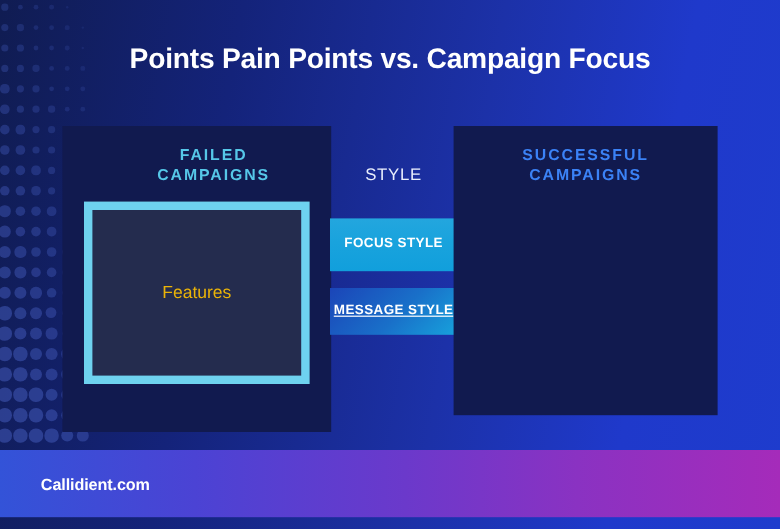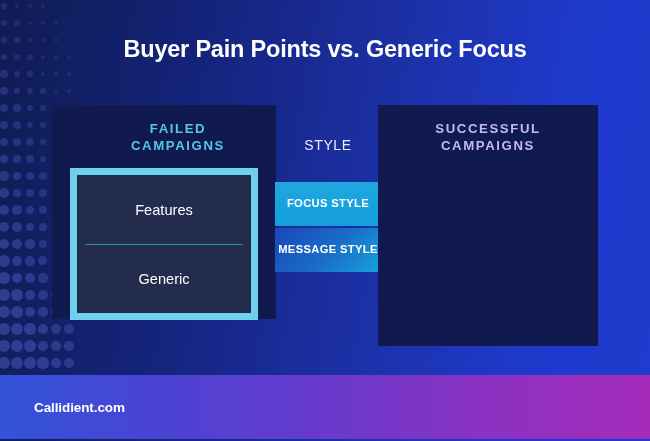--- a/index.html
+++ b/index.html
@@ -33,46 +33,46 @@
     color:#ffffff;
     font-size:23.5px;
     font-weight:bold;
     letter-spacing:-0.2px;
   }
   
   .panel {
     position:absolute;
     background:#111a4f;
   }
-  .panel-left  { left:52px;  top:105px; width:224px; height:214px;padding-left:28px; }
+  .panel-left  { left:52px;  top:105px; width:224px; height:255px;padding-left:28px; }
   .panel-right { left:378px; top:105px; width:220px; height:241px; }
 
   .panel-head {
     text-align:center;
     font-size:13.2px;
     font-weight:bold;
     letter-spacing:1.6px;
     line-height:17px;
     padding-top:15px;
   }
   .head-failed { color:#56c7e8; }
-  .head-success{ color:#c4b5fd; }
+  .head-success{ color:#3b82f6; }
 
   .card {
     position:absolute;
     background:#242c4e;
   }
   .card-left  { left:18px; top:63px; width:188px; height:152px; border:7px solid #6ed2ef; }
   .card-right { left:16px; top:65px; width:188px; height:157px; border:8px solid #a8e05f; }
 
   .card-inner { position:relative; width:100%; height:100%; display:flex; flex-direction:column; }
   .row {
     flex:1;
     display:flex; align-items:center; justify-content:center;
-    color:#ffffff;
+    color:#eab308;
     font-size:14.6px;
     font-weight:400;
     position:relative;
   }
   .row + .row::before {
     content:"";
     position:absolute; left:8px; right:8px; top:0;
     height:1.3px;
     background:#2f8fa8;
   }
@@ -92,27 +92,27 @@
     left:275px; width:106px;
     display:flex; align-items:center; justify-content:center;
     text-align:center;
     color:#ffffff;
     font-size:11.2px;
     font-weight:bold;
     letter-spacing:0.35px;
     line-height:13.5px;
   }
   .chip-1 { top:182px; height:44px; background:linear-gradient(180deg,#23a6de 0%,#19a3dd 45%,#119fdc 100%); }
-  .chip-2 { top:228px; height:44px; background:linear-gradient(135deg,#1b45b8 0%,#1970c9 55%,#17a2dc 100%); }
+  .chip-2 { top:240px; height:39px; background:linear-gradient(135deg,#1b45b8 0%,#1970c9 55%,#17a2dc 100%);text-decoration:underline; }
   .chip-3 { top:274px; height:44px; background:linear-gradient(180deg,#1d67c4 0%,#1a8ad3 60%,#18a0db 100%); }
 
   
   .footer {
     position:absolute; left:0; top:375px;
-    width:650px; height:64px;
+    width:650px; height:56px;
     background:linear-gradient(90deg,#3353d8 0%,#4b43d4 25%,#6b39cb 52%,#8a32c2 74%,#a52bba 100%);
     display:flex; align-items:center;
   }
   .footer-url {
     position:absolute; left:34px;
     color:#ffffff;
     font-size:13.5px;
     font-weight:bold;
     letter-spacing:-0.1px;
   }
@@ -260,31 +260,30 @@
       <div class="d" style="width: 10.141px; height: 10.141px; left: 50.9295px; top: 340.929px; opacity: 0.52;"></div>
       <div class="d" style="width: 9.41905px; height: 9.41905px; left: 64.2905px; top: 341.29px; opacity: 0.49;"></div>
       <div class="d" style="width: 11.5px; height: 11.5px; left: -1.75px; top: 357.25px; opacity: 0.58;"></div>
       <div class="d" style="width: 11.5px; height: 11.5px; left: 11.25px; top: 357.25px; opacity: 0.58;"></div>
       <div class="d" style="width: 11.5px; height: 11.5px; left: 24.25px; top: 357.25px; opacity: 0.58;"></div>
       <div class="d" style="width: 11.234px; height: 11.234px; left: 37.383px; top: 357.383px; opacity: 0.57;"></div>
       <div class="d" style="width: 10.512px; height: 10.512px; left: 50.744px; top: 357.744px; opacity: 0.54;"></div>
       <div class="d" style="width: 9.79px; height: 9.79px; left: 64.105px; top: 358.105px; opacity: 0.5;"></div>
     </div>
 
-  <div class="title">Buyer Pain Points vs. Generic Focus</div>
+  <div class="title">Points Pain Points vs. Campaign Focus</div>
 
   <div class="panel panel-left">
     <div class="panel-head head-failed">
       <div>FAILED</div>
       <div>CAMPAIGNS</div>
     </div>
     <div class="card card-left">
       <div class="card-inner">
         <div class="row">Features</div>
-        <div class="row">Generic</div>
       </div>
     </div>
   </div>
 
   <div class="aspect-label">STYLE</div>
   <div class="chip chip-1">FOCUS STYLE</div>
   <div class="chip chip-2">MESSAGE STYLE</div>
 
   <div class="panel panel-right">
     <div class="panel-head head-success">

